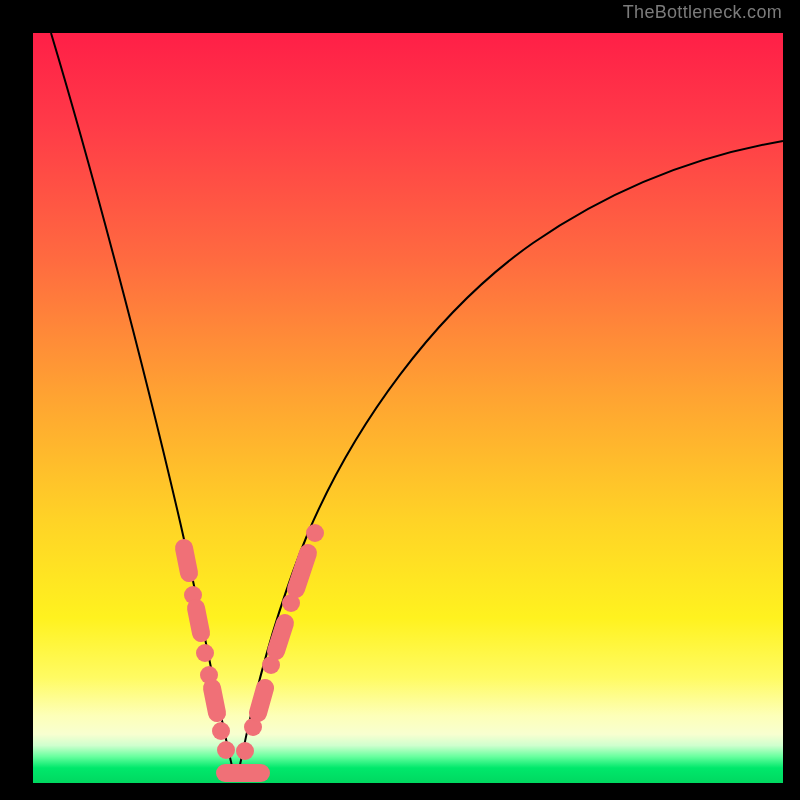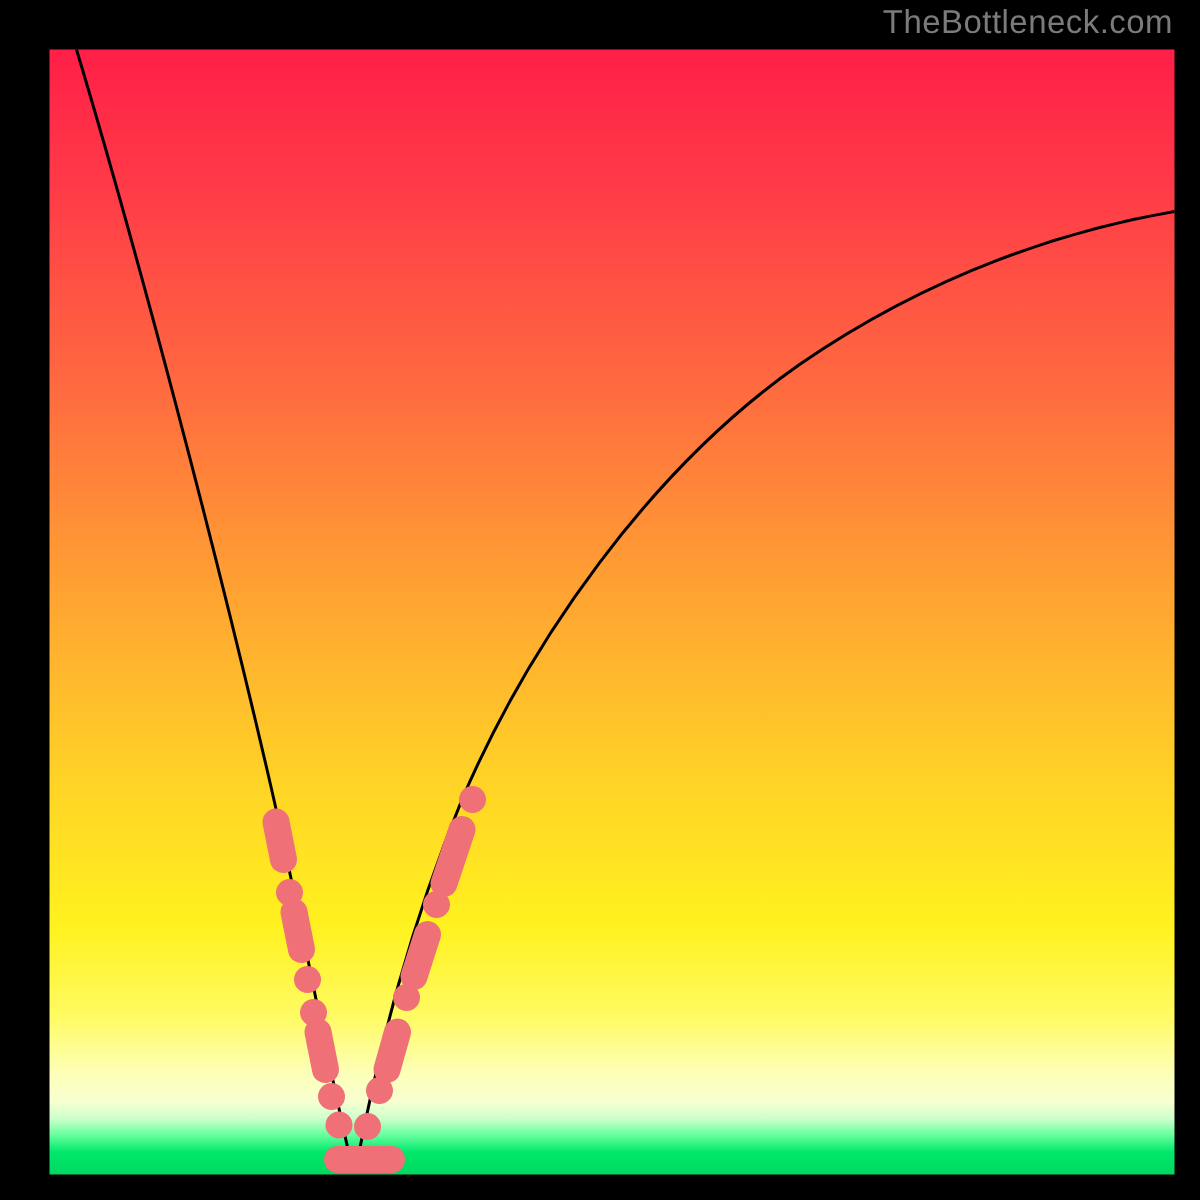--- a/index.html
+++ b/index.html
@@ -41,21 +41,21 @@
       #66ff9e 96.5%,
       #00e86b 98%,
       #00d860 100%
     );
   }
   .watermark {
     position: absolute;
     top: 2px;
     right: 18px;
     color: #7b7b7b;
-    font-size: 22px;
+    font-size: 18px;
     letter-spacing: 0.3px;
     font-weight: 400;
     user-select: none;
   }
   svg.curve {
     position: absolute;
     top: 0;
     left: 0;
     width: 750px;
     height: 750px;

